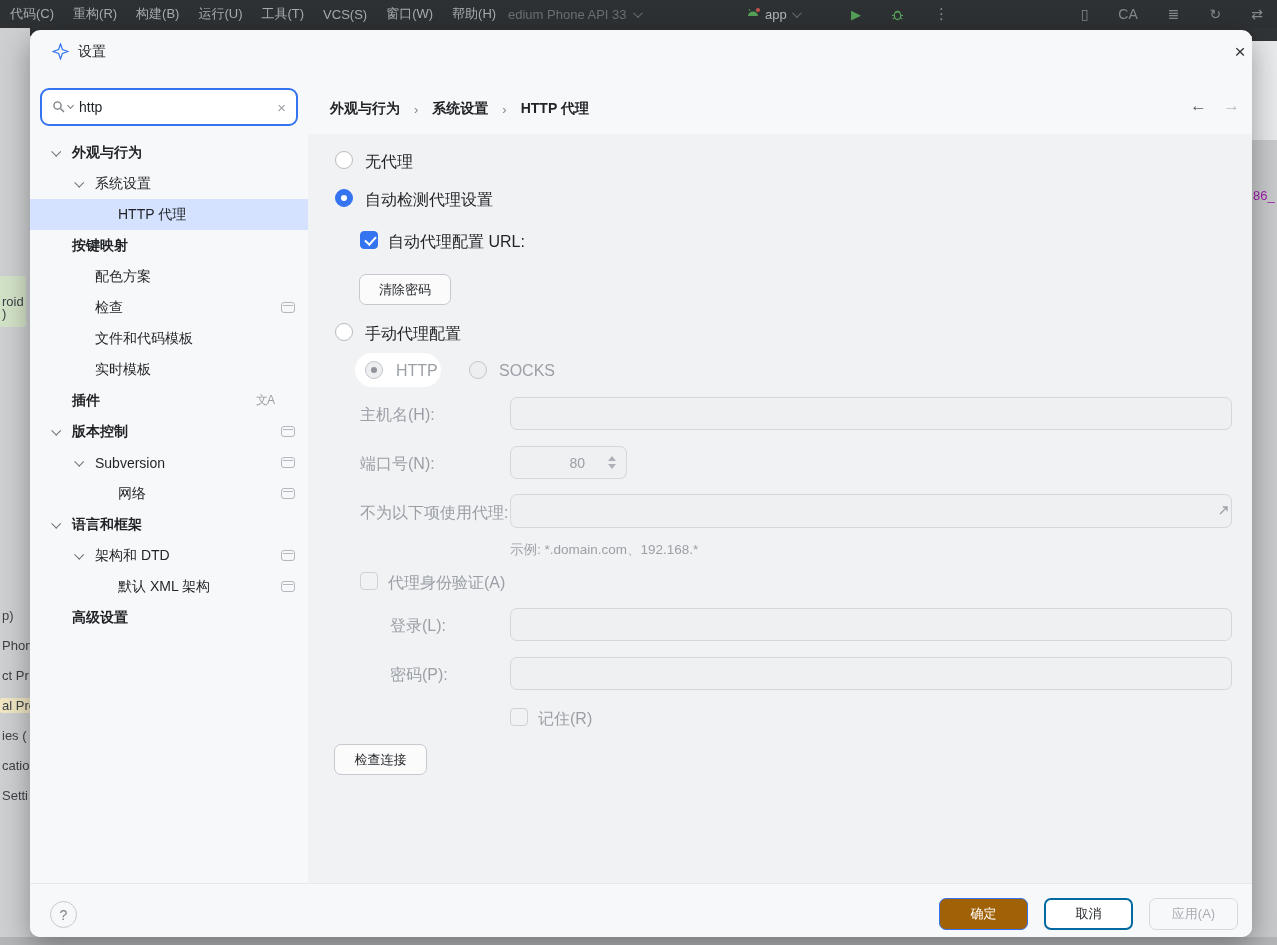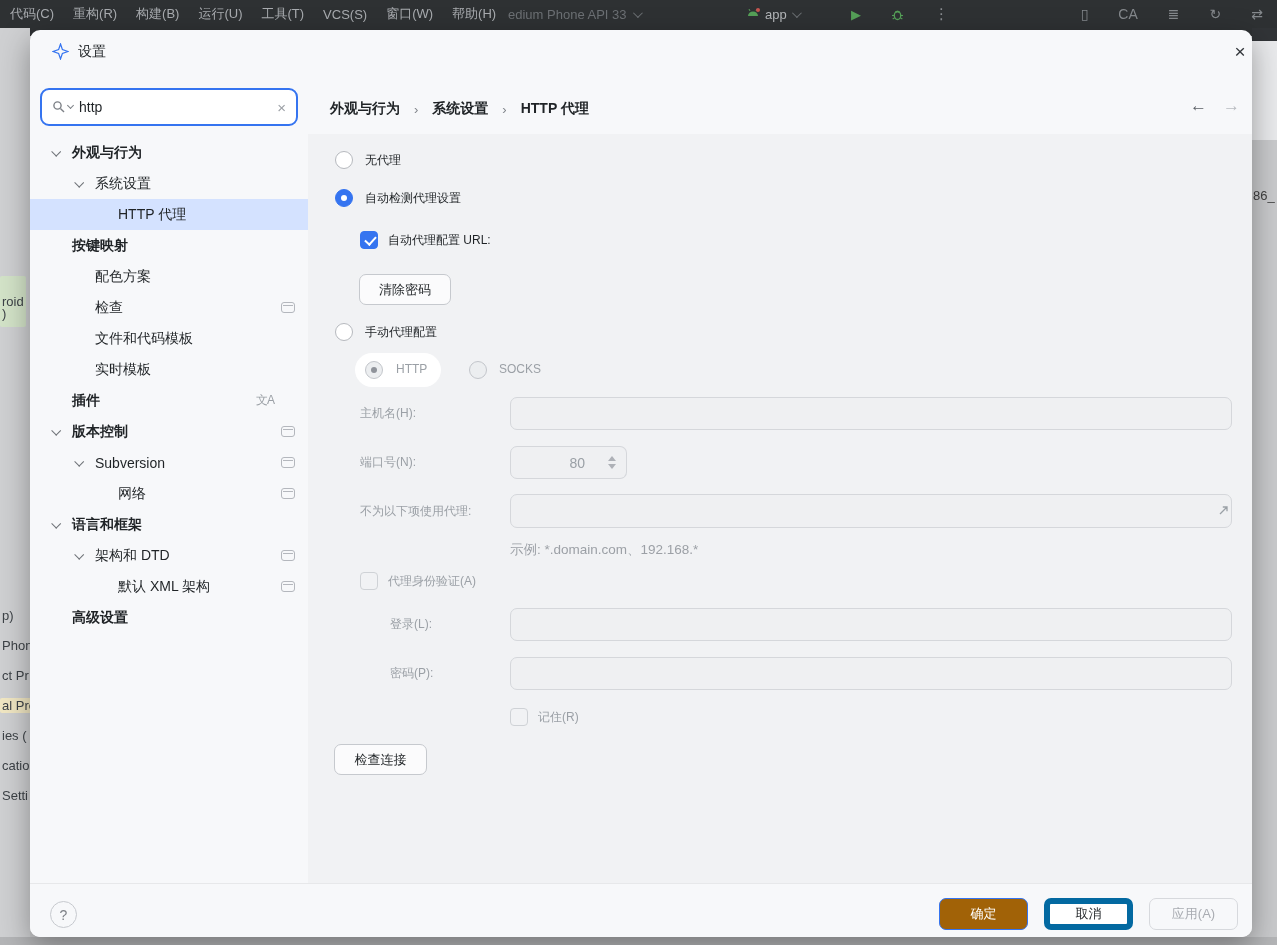--- a/index.html
+++ b/index.html
@@ -21,21 +21,21 @@
   .right-icons span { display:inline-block; }
 
   
   .left-strip { position:absolute; left:0; top:28px; width:30px; height:917px; background:#cfd0d2; overflow:hidden; }
   .frag { position:absolute; left:2px; font-size:13px; color:#3d4247; white-space:nowrap; }
   .frag.green { background:#d3e3c8; border-radius:2px; padding:18px 2px; left:0; }
   .frag.yellow { background:#f1e7c3; border-radius:2px; padding:0 2px; left:0; }
   .right-strip { position:absolute; left:1252px; top:28px; width:25px; height:917px; background:#c9cacc; overflow:hidden; }
   .right-strip .lighter { position:absolute; left:0; top:0; width:25px; height:112px; background:#e9eaec; }
   .right-strip .notch { position:absolute; left:0; top:0; width:25px; height:13px; background:#313437; }
-  .right-frag { position:absolute; left:1px; top:160px; font-size:13px; color:#404040; }
+  .right-frag { position:absolute; left:1px; top:160px; font-size:13px; color:#a21caf; }
   .bottom-strip { position:absolute; left:0; top:937px; width:1277px; height:8px; background:#b4b5b7; }
 
   
   .dialog { position:absolute; left:30px; top:30px; width:1222px; height:907px; background:#f7f8fa;
             border-radius:10px; box-shadow:0 10px 30px rgba(0,0,0,.35); overflow:hidden; }
   .dlg-title { position:absolute; left:48px; top:13px; font-size:14px; color:#1f2326; }
   .dlg-icon { position:absolute; left:22px; top:13px; }
   .dlg-close { position:absolute; left:1196px; top:8px; width:28px; height:28px; display:flex; align-items:center; justify-content:center;
                font-size:19px; color:#33373b; cursor:pointer; }
 
@@ -70,21 +70,21 @@
   .nav-arrows { position:absolute; left:1160px; top:66px; display:flex; gap:16px; font-size:17px; }
   .nav-back { color:#5c6066; cursor:pointer; }
   .nav-fwd { color:#b8bbc0; }
 
   
   .radio { position:absolute; width:18px; height:18px; border-radius:50%; background:#ffffff; border:1px solid #b6b9be; }
   .radio.checked { background:#3574f0; border-color:#3574f0; }
   .radio.checked:after { content:''; position:absolute; left:5px; top:5px; width:6px; height:6px; border-radius:50%; background:#ffffff; }
   .radio.dis { background:#eceef0; border-color:#c3c6cb; }
   .radio.dis.sel-dis:after { content:''; position:absolute; left:5px; top:5px; width:6px; height:6px; border-radius:50%; background:#8f939a; }
-  .flabel { position:absolute; font-size:12px; color:#1f2326; white-space:nowrap; }
+  .flabel { position:absolute; font-size:16px; color:#1f2326; white-space:nowrap; }
   .flabel.gray { color:#9ba0a6; }
   .cbox { position:absolute; width:18px; height:18px; border-radius:4px; border:1px solid #c3c6cb; background:#fbfbfc; }
   .cbox.checked { background:#3574f0; border-color:#3574f0; }
   .cbox.checked:after { content:''; position:absolute; left:5.5px; top:2px; width:5px; height:9px;
                         border-right:2px solid #fff; border-bottom:2px solid #fff; transform:rotate(42deg); }
   .cbox.dis { background:#f1f2f4; border-color:#cfd2d6; }
   .tinput { position:absolute; height:34px; background:#fdfdfe; border:1px solid #c8cbd1; border-radius:7px;
             font-size:14px; color:#1f2326; padding:0 12px; outline:none; font-family:inherit; }
   .tinput.dis { background:#eff0f2; border-color:#d5d7db; color:#9aa0a6; height:33px; }
   .btn { position:absolute; height:31px; background:#fbfbfc; border:1px solid #c6c9ce; border-radius:7px;
@@ -98,21 +98,21 @@
   .hint { position:absolute; left:480px; top:511px; font-size:13.5px; color:#9ca0a6; }
   .expand-ic { position:absolute; left:1186px; top:473px; }
 
   
   .footer { position:absolute; left:0; top:853px; width:1222px; height:54px; background:#f7f8fa; border-top:1px solid #e7e8ea; }
   .help-circle { position:absolute; left:20px; top:17px; width:27px; height:27px; border-radius:50%; border:1px solid #c6c9ce;
                  color:#7d8187; font-size:14px; display:flex; align-items:center; justify-content:center; cursor:pointer; }
   .fbtn { position:absolute; top:14px; width:89px; height:32px; border-radius:7px; font-size:13px;
           display:flex; align-items:center; justify-content:center; cursor:pointer; }
   .fbtn.primary { left:909px; background:#a16207; color:#ffffff; border:1px solid #3574f0; }
-  .fbtn.secondary { left:1014px; background:#ffffff; color:#1f2326; border:6px solid #0369a1; }
+  .fbtn.secondary { left:1014px; background:#ffffff; color:#1f2326; border:2px solid #0369a1; }
   .fbtn.disabled { left:1119px; background:transparent; color:#a9acb2; border:1px solid #d7d9dd; }
 </style>
 </head>
 <body>
 
 <div class="stage">
 
   <div class="menubar">
     <div class="menu-items">
       <span>代码(C)</span>

